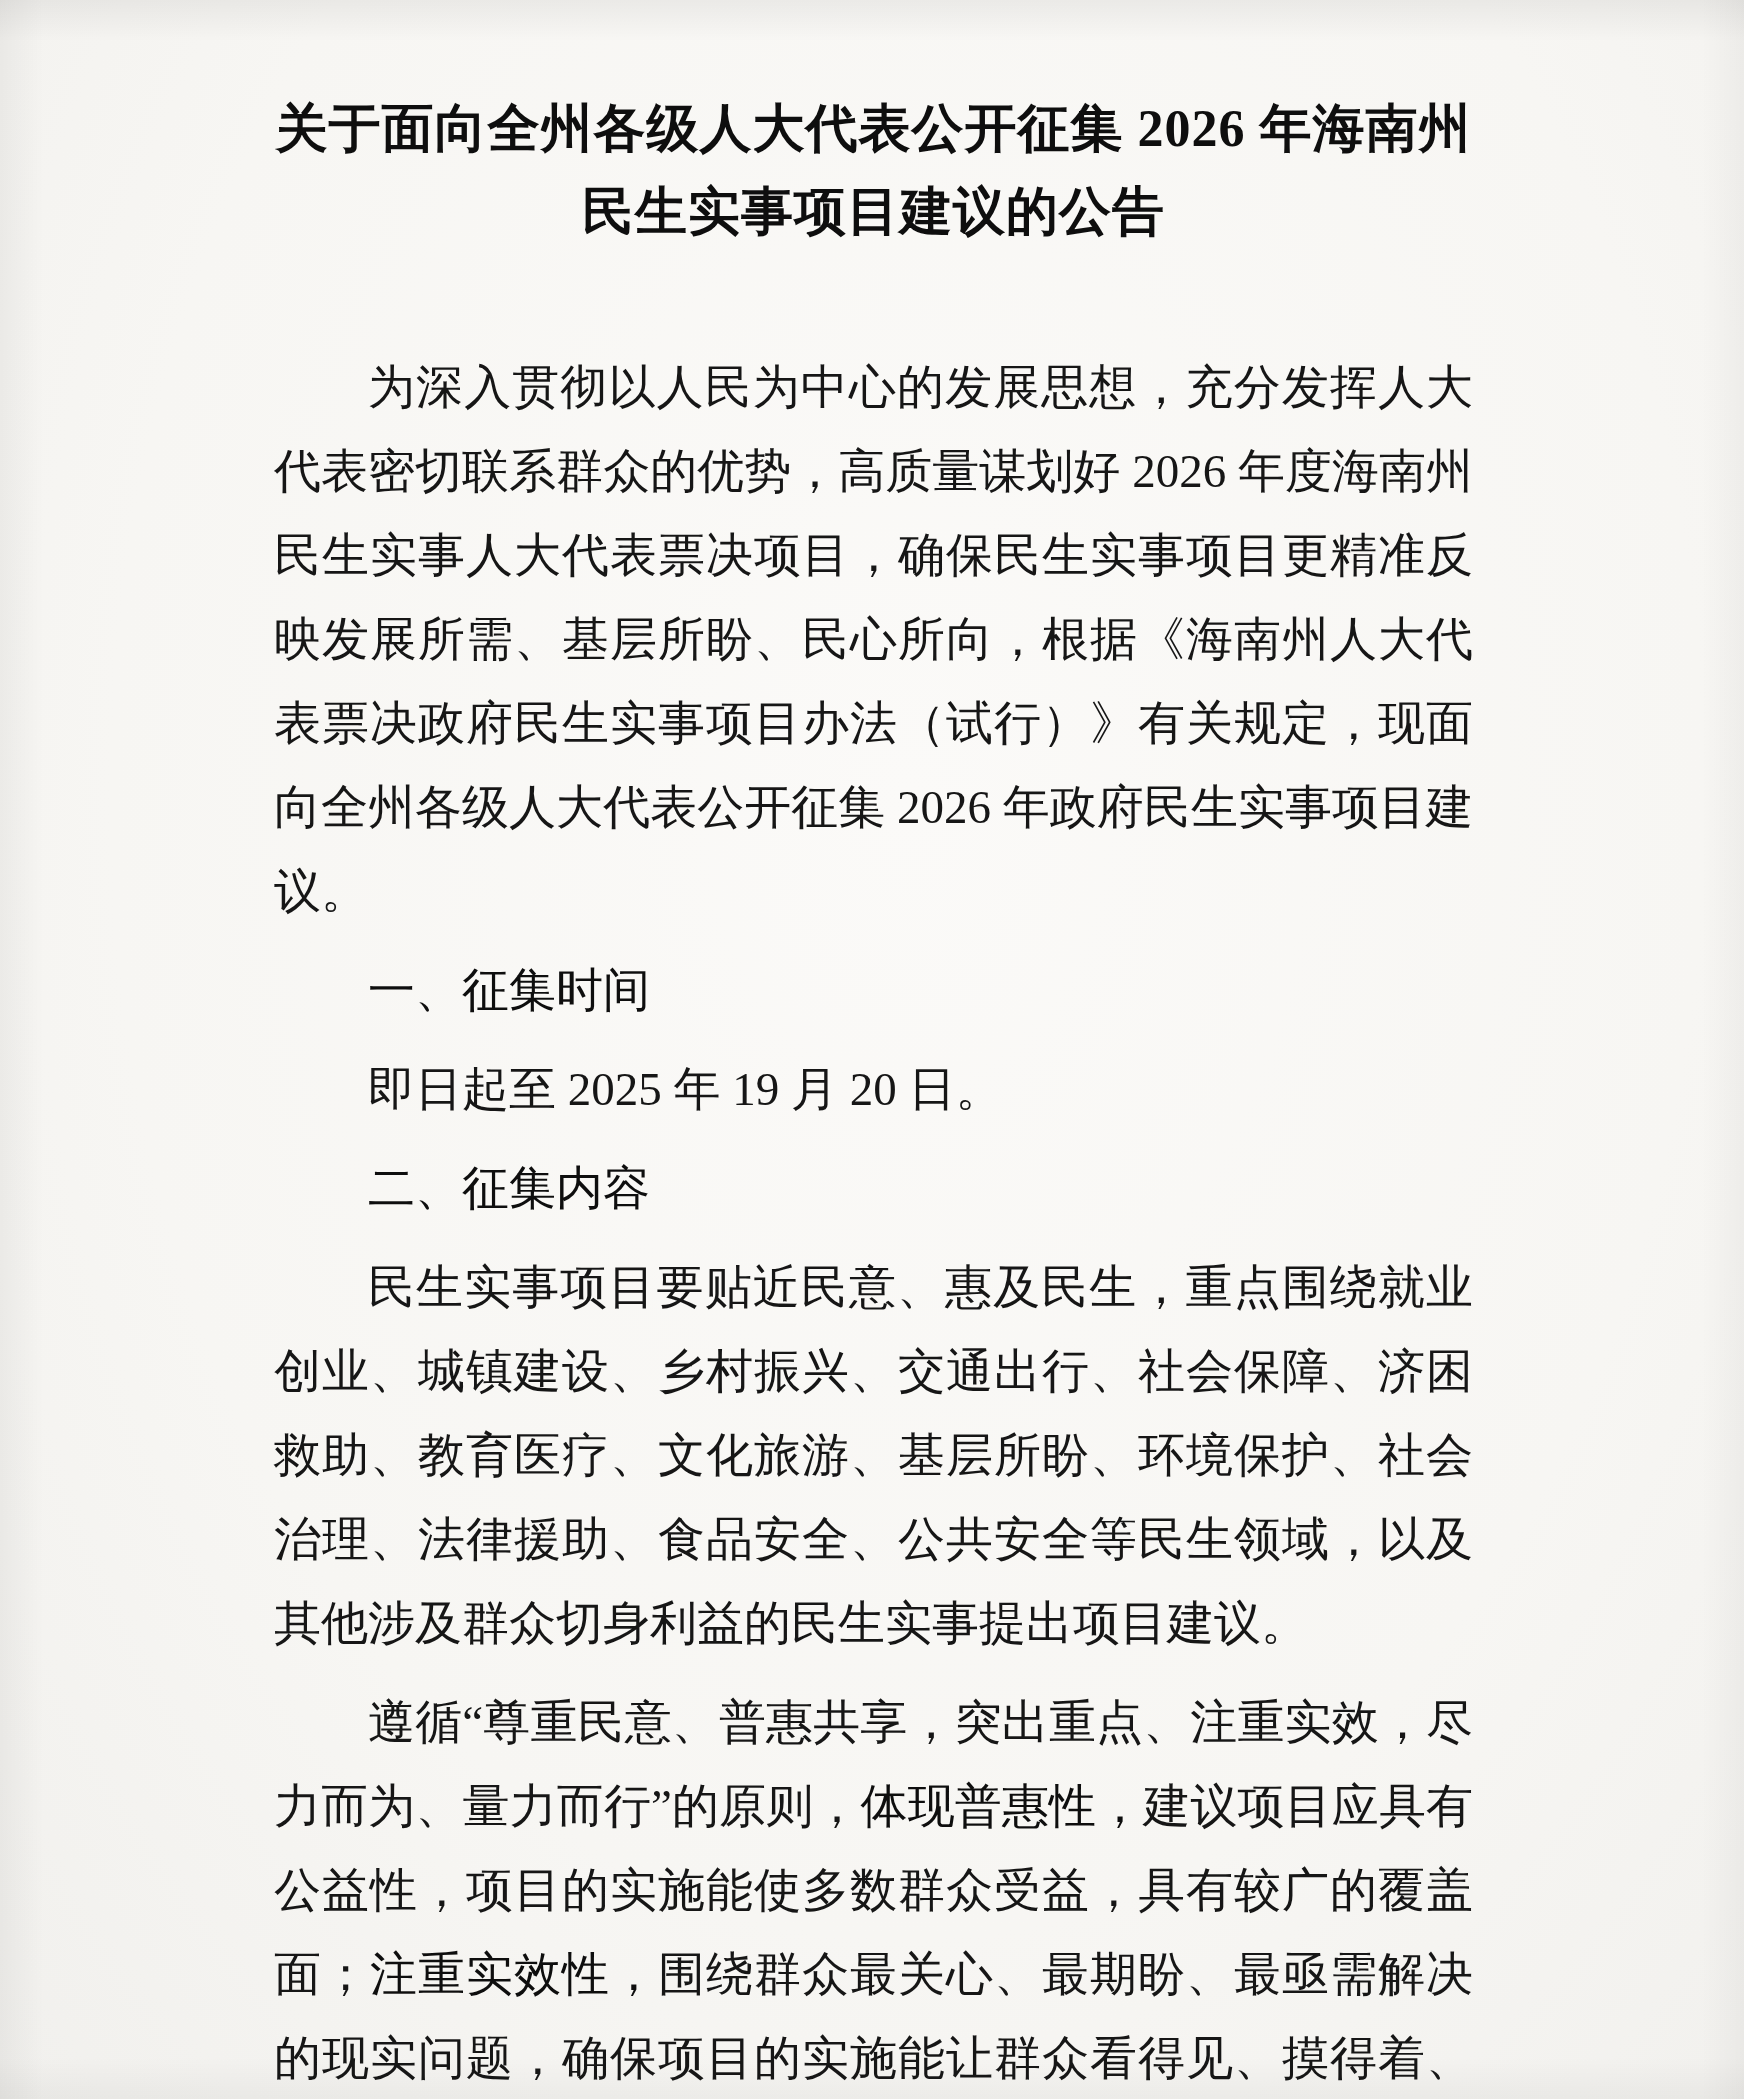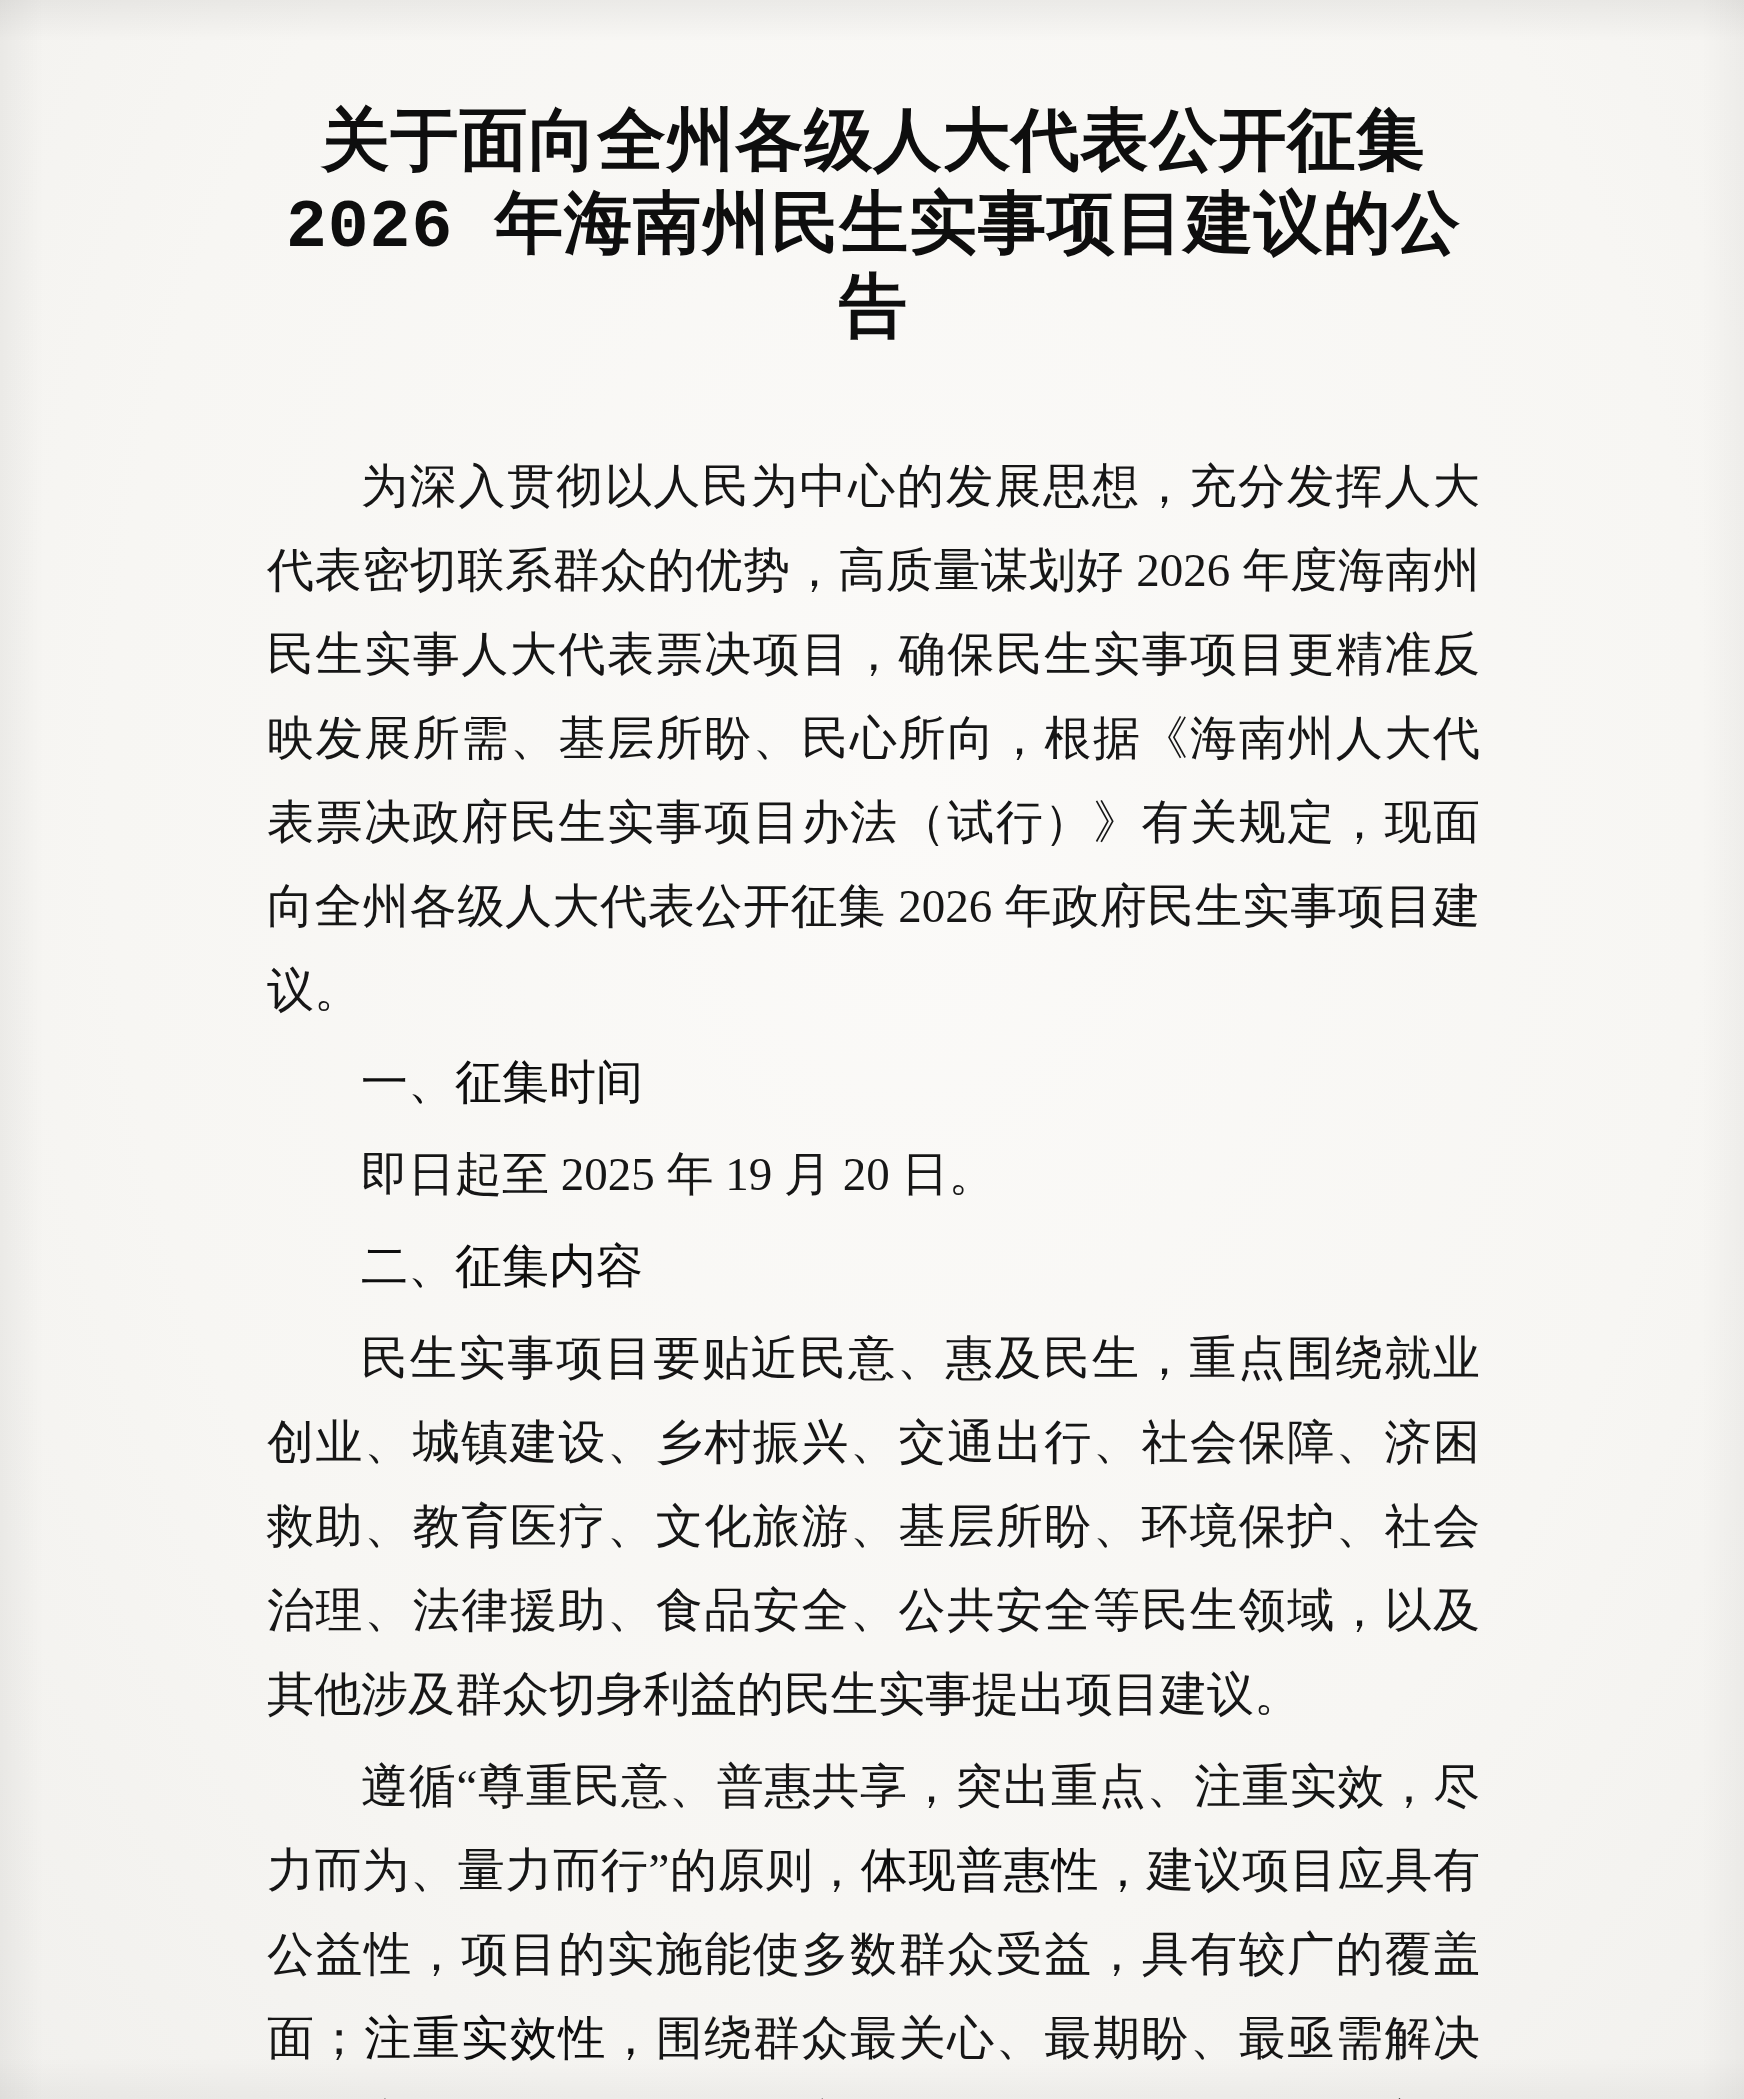--- a/index.html
+++ b/index.html
@@ -27,38 +27,38 @@
       linear-gradient(90deg, rgba(0,0,0,0.045) 0%, rgba(0,0,0,0) 2.5%, rgba(0,0,0,0) 97.5%, rgba(0,0,0,0.035) 100%),
       linear-gradient(180deg, rgba(0,0,0,0.055) 0%, rgba(0,0,0,0) 2%, rgba(0,0,0,0) 98%, rgba(0,0,0,0.04) 100%);
   }
   .content {
     position: absolute;
     left: 259px;
     top: 87px;
     width: 1229px;
   }
   .doc-title {
-    margin: 16px;
-    font-family: Liberation Mono, monospace;
+    margin: 0;
+    font-family: Liberation Serif, serif;
     font-weight: 700;
-    font-size: 68px;
+    font-size: 52px;
     line-height: 83px;
     letter-spacing: 1px;
     text-align: center;
     color: #0e0e0e;
   }
   .doc-body {
     margin-top: 92px;
     font-family: "Liberation Serif", serif;
     font-size: 47px;
     line-height: 84px;
     color: #161616;
   }
   .doc-body p {
-    margin: 8px;
+    margin: 15px;
   }
   .para {
     text-indent: 2em;
     text-align: justify;
     text-justify: inter-ideograph;
   }
   .heading {
     text-indent: 2em;
     font-family: "Liberation Sans", sans-serif;
     font-weight: 700;

